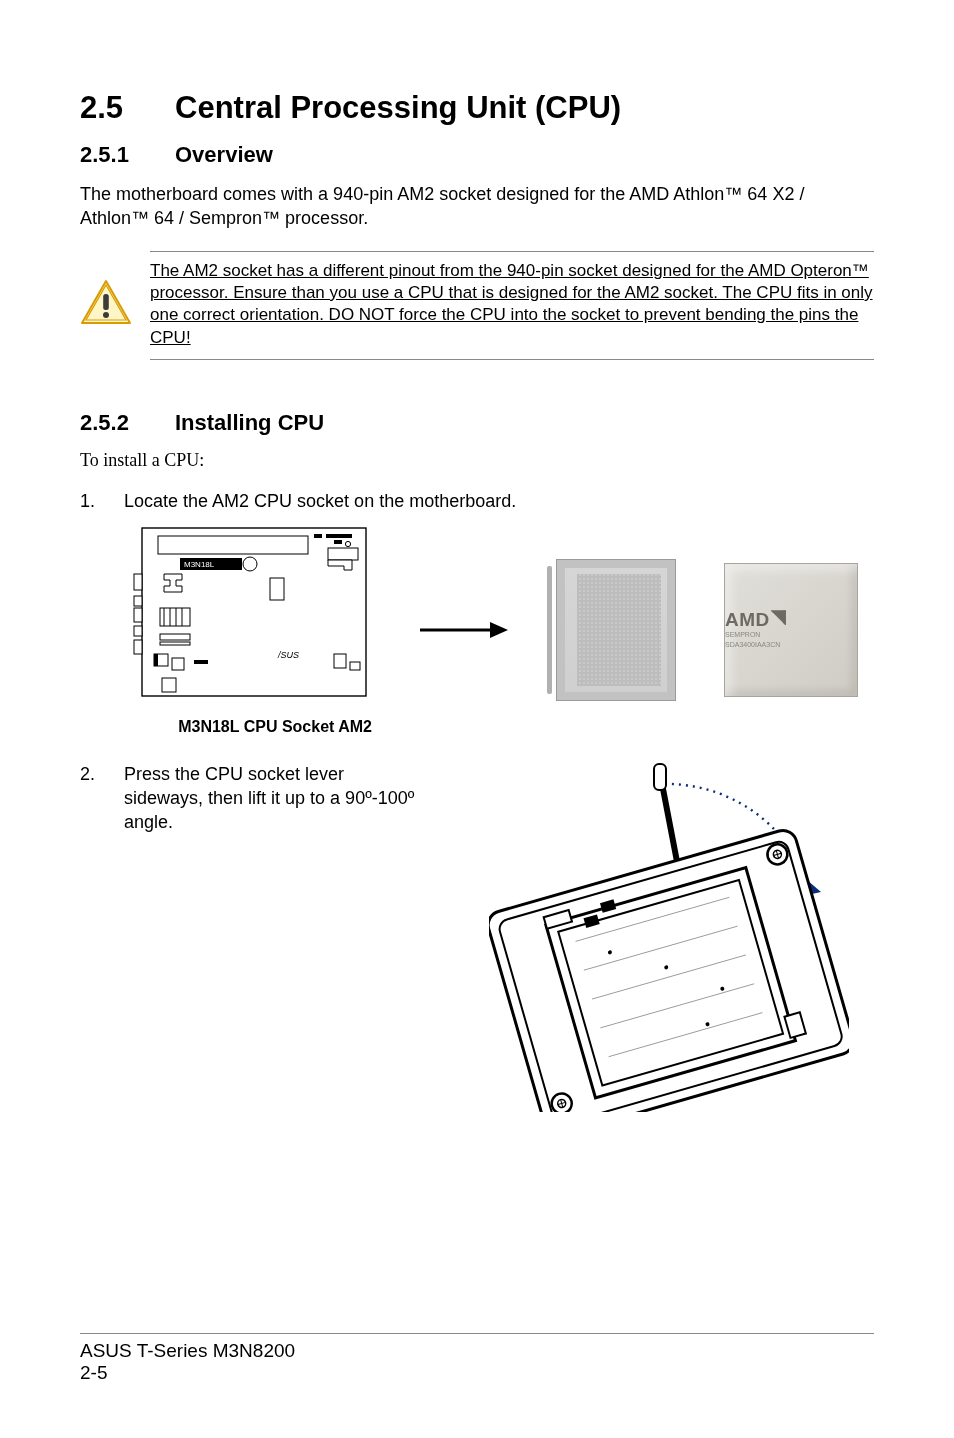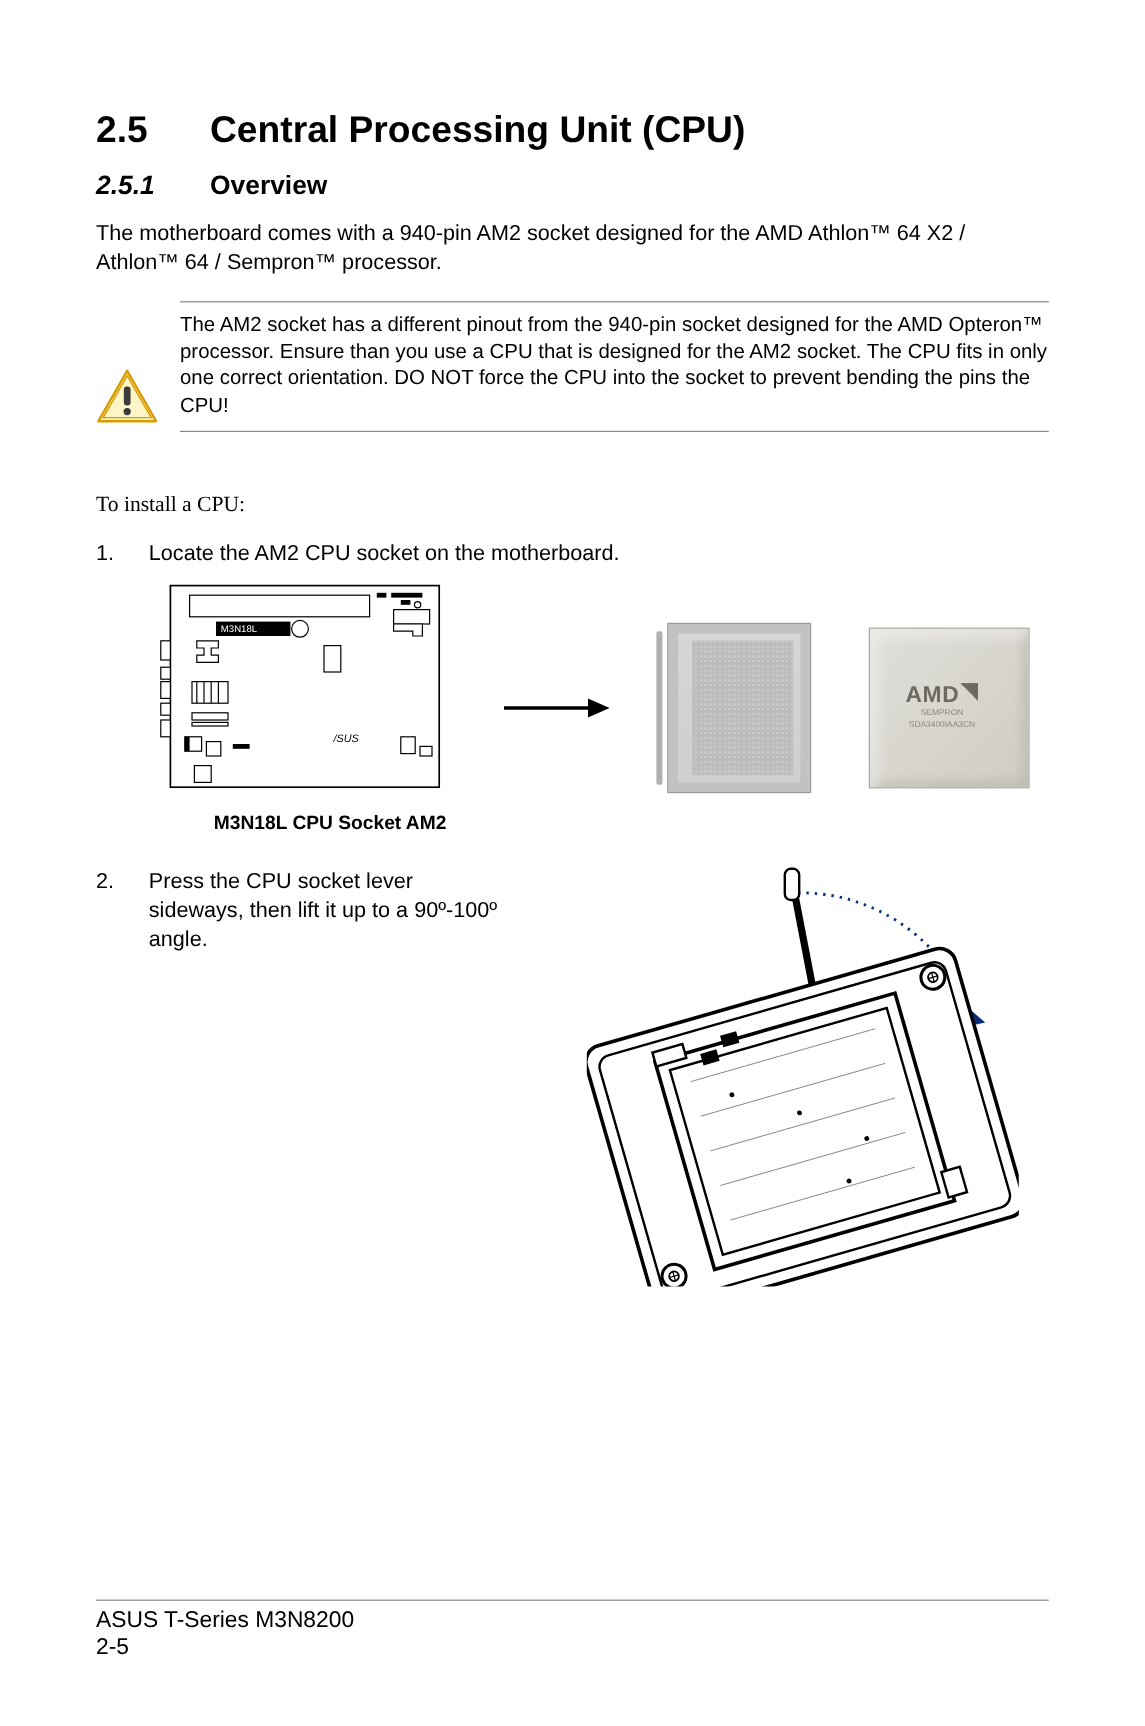--- a/index.html
+++ b/index.html
@@ -26,31 +26,31 @@
     width: 95px;
   }
   h2.sub-heading {
     font-size: 22px;
     font-weight: bold;
     margin: 0 0 14px 0;
   }
   h2.sub-heading .num {
     display: inline-block;
     width: 95px;
-    font-style: italic;
   }
   p.body {
     font-size: 18px;
     line-height: 1.35;
     margin: 0 0 20px 0;
   }
   .callout {
     display: flex;
-    align-items: flex-end;
+    align-items: center;
     margin: 6px 0 50px 0;
+    text-decoration: underline;
   }
   .callout .icon-wrap {
     width: 70px;
     flex: 0 0 70px;
   }
   .callout-text-wrap {
     flex: 1;
     border-top: 1px solid #888;
     border-bottom: 1px solid #888;
     padding: 8px 0 10px 0;
@@ -133,21 +133,21 @@
   }
   .cpu-photo {
     width: 134px;
     height: 134px;
     background: linear-gradient(135deg,#e1dfda,#cfccc4);
     border: 1px solid #a9a59c;
     box-shadow: inset 5px 5px 12px rgba(255,255,255,.5), inset -4px -4px 10px rgba(0,0,0,.12);
     position: relative;
     display:flex;
     flex-direction:column;
-    align-items:center;
+    align-items:flex-start;
     justify-content:center;
     padding-right:12px;
     box-sizing:border-box;
   }
   .amd-logo {
     font-family: Arial, sans-serif;
     font-weight: bold;
     font-size: 19px;
     color:#6d6a63;
     letter-spacing: .5px;
@@ -217,20 +217,23 @@
         <path d="M26 6 L46 41 L6 41 Z" fill="none" stroke="#d89b00" stroke-width="1.2"></path>
         <rect x="23.2" y="15" width="5.6" height="16" rx="2.5" fill="#3b3b3b"></rect>
         <circle cx="26" cy="36" r="3" fill="#3b3b3b"></circle>
       </svg>
     </div>
     <div class="callout-text-wrap">
       <div class="callout-text">The AM2 socket has a different pinout from the 940-pin socket designed for the AMD Opteron™ processor. Ensure than you use a CPU that is designed for the AM2 socket. The CPU fits in only one correct orientation. DO NOT force the CPU into the socket to prevent bending the pins the CPU!</div>
     </div>
   </div>
 
+  <h2 class="sub-heading">
+    <span class="num">2.5.2</span><span>Installing CPU</span>
+  </h2>
 
   <p class="install-intro">To install a CPU:</p>
 
   <ol class="steps">
     <li>
       <span class="step-num">1.</span>
       <span>Locate the AM2 CPU socket on the motherboard.</span>
 
       <div class="figure-row">
         <div class="mobo-box">

